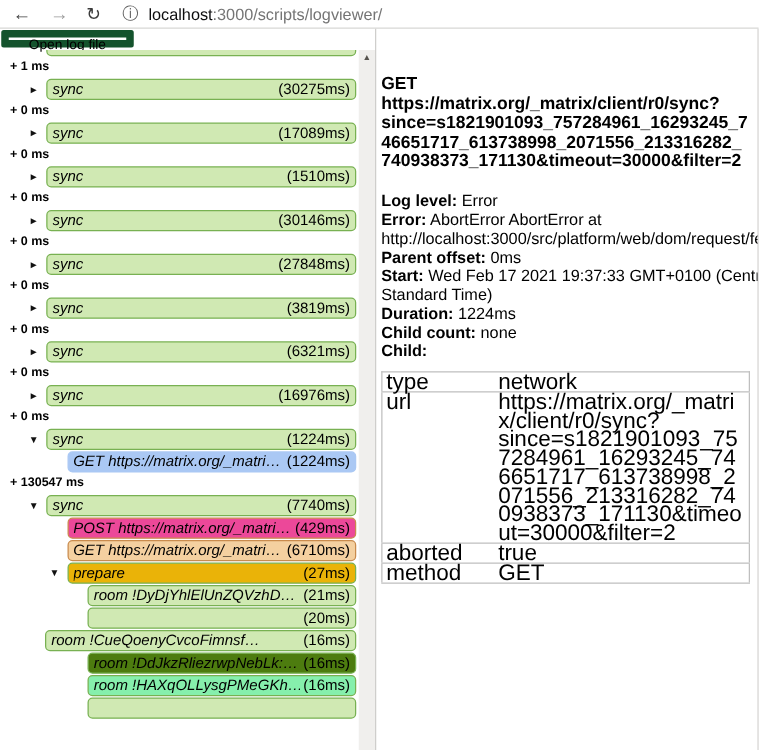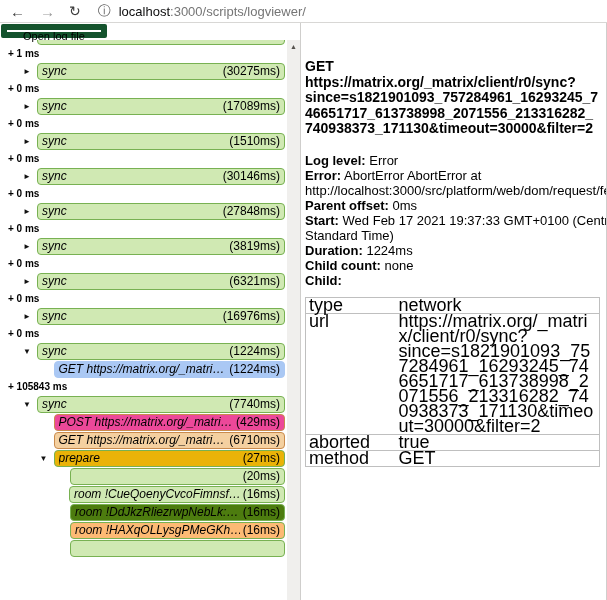--- a/index.html
+++ b/index.html
@@ -157,21 +157,21 @@
               <span class="caption">sync</span>
               <span class="duration">(1224ms)</span>
             </div>
           </div>
           <div class="tree-row" style="padding-left: 53.5px;">
             <div class="item" style="background: rgb(170, 200, 244); border-color: rgb(170, 200, 244);">
               <span class="caption">GET https://matrix.org/_matri…</span>
               <span class="duration">(1224ms)</span>
             </div>
           </div>
-          <div class="gap-label">+ 105843 ms</div>
+          <div class="gap-label">+ 130547 ms</div>
           <div class="tree-row" style="padding-left: 20px;">
             <span class="arrow">▼</span>
             <div class="item" style="background: rgb(208, 233, 179); border-color: rgb(120, 177, 82);">
               <span class="caption">sync</span>
               <span class="duration">(7740ms)</span>
             </div>
           </div>
           <div class="tree-row" style="padding-left: 53.5px;">
             <div class="item" style="background: #ec4899; border-color: rgb(201, 139, 77);">
               <span class="caption">POST https://matrix.org/_matri…</span>
@@ -186,37 +186,43 @@
           </div>
           <div class="tree-row" style="padding-left: 36.5px;">
             <span class="arrow">▼</span>
             <div class="item" style="background: #eab308; border-color: rgb(120, 177, 82);">
               <span class="caption">prepare</span>
               <span class="duration">(27ms)</span>
             </div>
           </div>
           <div class="tree-row" style="padding-left: 70px;">
             <div class="item" style="background: rgb(208, 233, 179); border-color: rgb(120, 177, 82);">
+              <span class="caption">room !DyDjYhlElUnZQVzhD…</span>
+              <span class="duration">(21ms)</span>
+            </div>
+          </div>
+          <div class="tree-row" style="padding-left: 70px;">
+            <div class="item" style="background: rgb(208, 233, 179); border-color: rgb(120, 177, 82);">
               <span class="duration">(20ms)</span>
             </div>
           </div>
-          <div class="tree-row" style="padding-left: 55px; margin-left: 14px;">
+          <div class="tree-row" style="padding-left: 36px;">
             <div class="item" style="background: rgb(208, 233, 179); border-color: rgb(120, 177, 82);">
               <span class="caption">room !CueQoenyCvcoFimnsf…</span>
               <span class="duration">(16ms)</span>
             </div>
           </div>
           <div class="tree-row" style="padding-left: 70px;">
             <div class="item" style="background: #4d7c0f; border-color: rgb(120, 177, 82);">
               <span class="caption">room !DdJkzRliezrwpNebLk:…</span>
               <span class="duration">(16ms)</span>
             </div>
           </div>
           <div class="tree-row" style="padding-left: 70px;">
-            <div class="item" style="background: #fdba74; border-color: rgb(120, 177, 82);">
+            <div class="item" style="background: #86efac; border-color: rgb(120, 177, 82);">
               <span class="caption">room !HAXqOLLysgPMeGKh…</span>
               <span class="duration">(16ms)</span>
             </div>
           </div>
           <div class="tree-row" style="padding-left: 70px;">
             <div class="item" style="background: rgb(208, 233, 179); border-color: rgb(120, 177, 82);">
               <span class="caption"></span>
               <span class="duration"></span>
             </div>
           </div>

